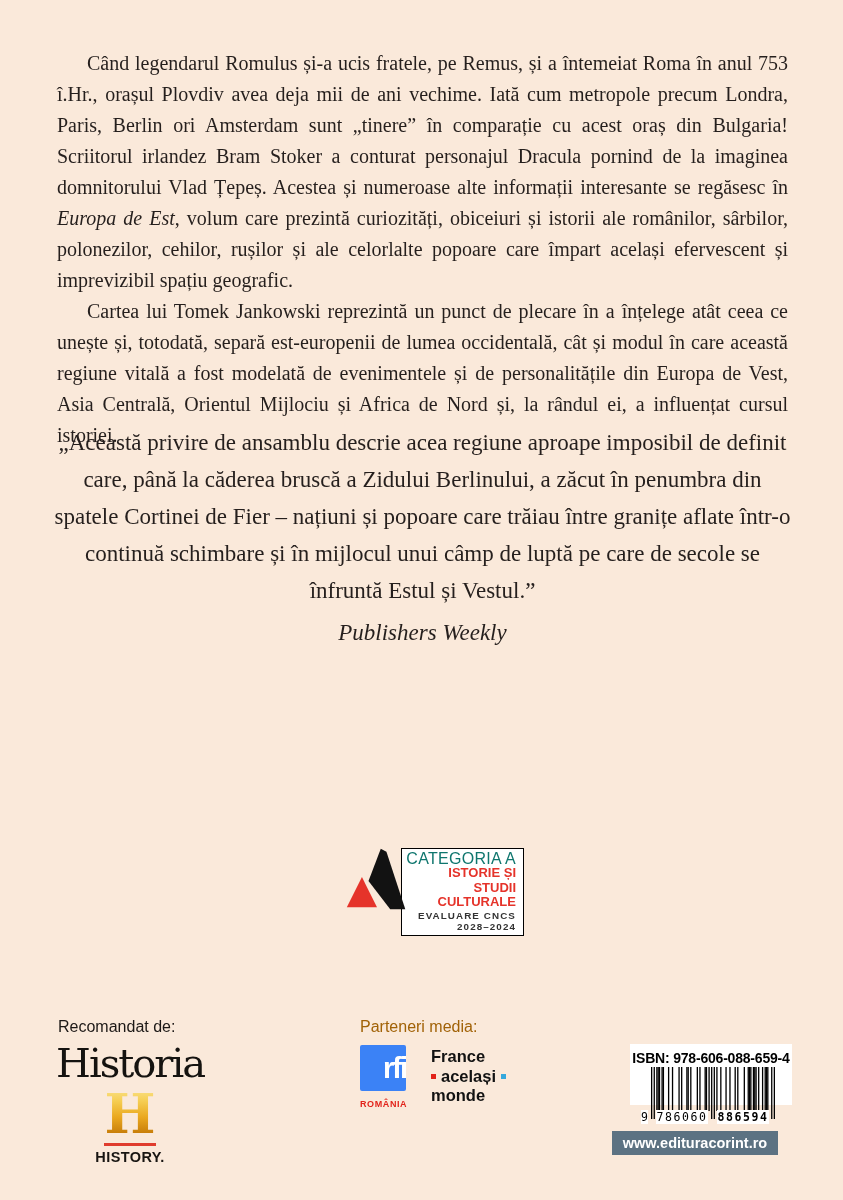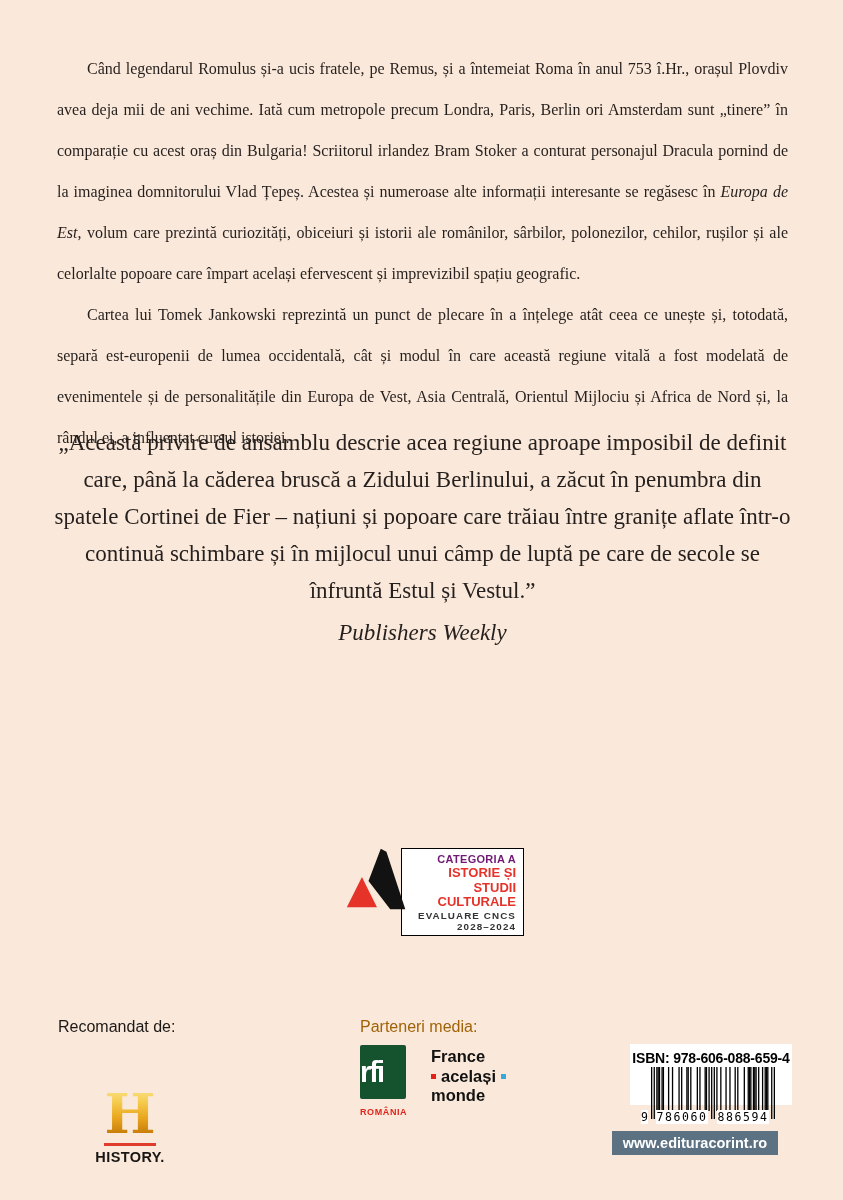--- a/index.html
+++ b/index.html
@@ -1,49 +1,49 @@
 <!DOCTYPE html>
 <html><head>
 <meta charset="utf-8">
 <style>
   html,body{margin:0;padding:0;}
   .page{position:relative;width:843px;height:1200px;background:#fae9da;overflow:hidden;
         font-family:"Liberation Serif",serif;color:#251f1d;}
   .body-text{position:absolute;left:57px;width:731px;top:48px;
-             font-size:16px;line-height:41px;text-align:justify;}
+             font-size:20px;line-height:31px;text-align:justify;}
   .body-text p{margin:0;text-indent:30px;}
   .review{position:absolute;left:54px;width:737px;top:424px;text-align:center;
           font-size:23px;line-height:37px;}
   .review p{margin:0;}
   .attribution{font-style:italic;margin-top:5px !important;}
   
   .badge{position:absolute;left:344px;top:846px;display:flex;align-items:flex-start;}
   .badge-logo{width:66px;height:66px;position:relative;z-index:2;flex:none;}
   .badge-box{position:relative;z-index:1;margin-left:-9px;margin-top:2px;background:#fff;
              border:1.5px solid #000;width:112px;padding:3px 7px 3px 2px;text-align:right;
              font-family:"Liberation Sans",sans-serif;}
-  .b-cat{font-size:11px;font-weight:bold;color:#701a75;line-height:14px;letter-spacing:.3px;}
+  .b-cat{font-size:16px;font-weight:normal;color:#0f766e;line-height:14px;letter-spacing:.3px;}
   .b-red{font-size:13px;font-weight:bold;color:#e5332a;line-height:14.5px;}
   .b-sm{font-size:9.8px;font-weight:600;color:#333;line-height:11px;letter-spacing:1.1px;}
   
   .rec-label{position:absolute;left:58px;top:1018px;font-family:"Liberation Sans",sans-serif;
              font-size:16px;color:#1c1816;}
   .historia{position:absolute;left:56px;top:1040px;font-family:"DejaVu Serif",serif;
             font-size:40px;letter-spacing:-2px;color:#151310;}
   .history-logo{position:absolute;left:92px;top:1088px;width:76px;text-align:center;}
   .history-line{width:52px;height:3px;background:#e03c2d;margin:1px auto 3px auto;}
   .history-word{font-family:"Liberation Sans",sans-serif;font-weight:bold;font-size:14.5px;
                 letter-spacing:.4px;color:#181512;}
   
   .part-label{position:absolute;left:360px;top:1018px;font-family:"Liberation Sans",sans-serif;
               font-size:16px;color:#a16207;}
   .rfi-block{position:absolute;left:360px;top:1045px;display:flex;align-items:flex-start;
              font-family:"Liberation Sans",sans-serif;}
-  .rfi-square{width:46px;height:54px;background:#14532d;border-radius:2px;display:flex;
-              align-items:center;justify-content:flex-start;}
+  .rfi-square{width:46px;height:46px;background:#3b82f6;border-radius:2px;display:flex;
+              align-items:center;justify-content:flex-end;}
   .rfi-square span{color:#fff;font-weight:bold;font-size:29px;letter-spacing:-2px;
                    font-family:"Liberation Sans",sans-serif;}
   .rfi-country{color:#e2231a;font-weight:bold;font-size:9px;letter-spacing:.6px;margin-top:8px;
                text-align:center;width:46px;}
   .fmm{margin-left:25px;font-weight:bold;font-size:16.5px;line-height:19.5px;color:#121212;margin-top:2px;}
   .sq{display:inline-block;width:5px;height:5px;vertical-align:middle;margin:0 5px 2px 0;}
   .sq.after{margin:0 0 2px 5px;}
   .red-sq{background:#e2231a;}
   .blue-sq{background:#35a8dc;}
   .observator{position:absolute;left:360px;top:1118px;font-family:"Liberation Sans",sans-serif;
@@ -52,21 +52,21 @@
   
   .isbn-box{position:absolute;left:630px;top:1044px;width:162px;height:61px;background:#fff;
             text-align:center;font-family:"Liberation Sans",sans-serif;}
   .isbn-label{font-weight:bold;font-size:14px;color:#000;margin-top:6px;letter-spacing:-.2px;}
   .barcode-wrap{position:relative;width:140px;height:58px;margin:1px auto 0 auto;}
   .barcode-wrap svg{position:absolute;left:10px;top:0;width:124px;height:52px;}
   .bd{position:absolute;top:43px;font-family:"DejaVu Sans Mono",monospace;font-size:11.5px;
       color:#000;background:#fff;}
   .bd1{left:0px;}
   .bd2{left:15px;width:52px;text-align:center;letter-spacing:1.6px;}
-  .bd3{left:76px;width:52px;text-align:center;letter-spacing:1.6px;}
+  .bd3{left:76px;width:52px;text-align:center;letter-spacing:1.6px;font-weight:bold;}
   .url-bar{position:absolute;left:612px;top:1131px;width:166px;height:24px;background:#5c7282;
            color:#fff;font-family:"Liberation Sans",sans-serif;font-weight:bold;font-size:14.5px;
            display:flex;align-items:center;justify-content:center;}
 </style>
 </head>
 <body>
 
 <div class="page">
 
   <div class="body-text">
@@ -88,20 +88,21 @@
       <div class="b-cat">CATEGORIA A</div>
       <div class="b-red">ISTORIE ȘI STUDII</div>
       <div class="b-red">CULTURALE</div>
       <div class="b-sm">EVALUARE CNCS</div>
       <div class="b-sm">2028–2024</div>
     </div>
   </div>
 
   <div class="rec-label">Recomandat de:</div>
 
+  <div class="historia">Historia</div>
 
   <div class="history-logo">
     <svg width="60" height="50">
       <defs>
         <linearGradient id="gold" x1="0" y1="0" x2="0" y2="1">
           <stop offset="0" stop-color="#fdeca2"></stop>
           <stop offset="0.3" stop-color="#f5cd52"></stop>
           <stop offset="0.55" stop-color="#eaa81f"></stop>
           <stop offset="0.8" stop-color="#c87e0a"></stop>
           <stop offset="1" stop-color="#9a5c02"></stop>

